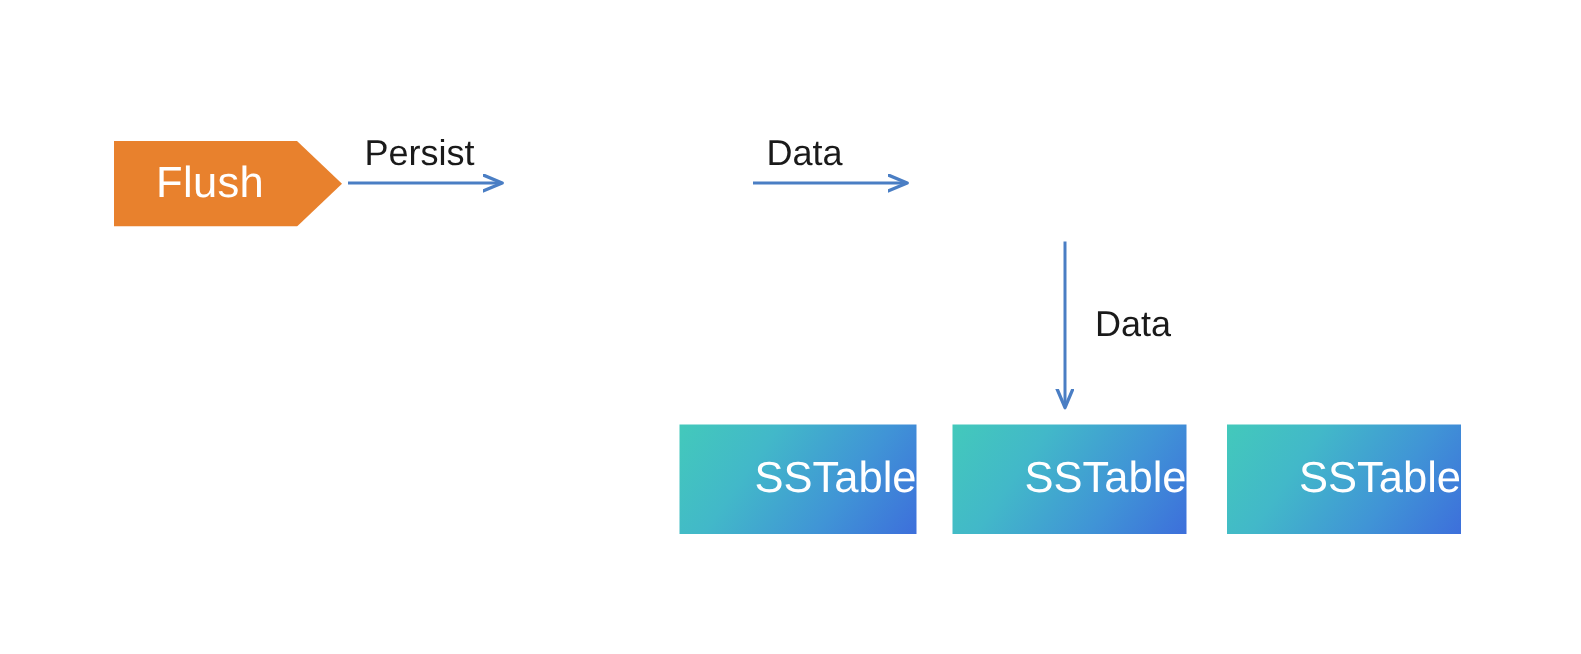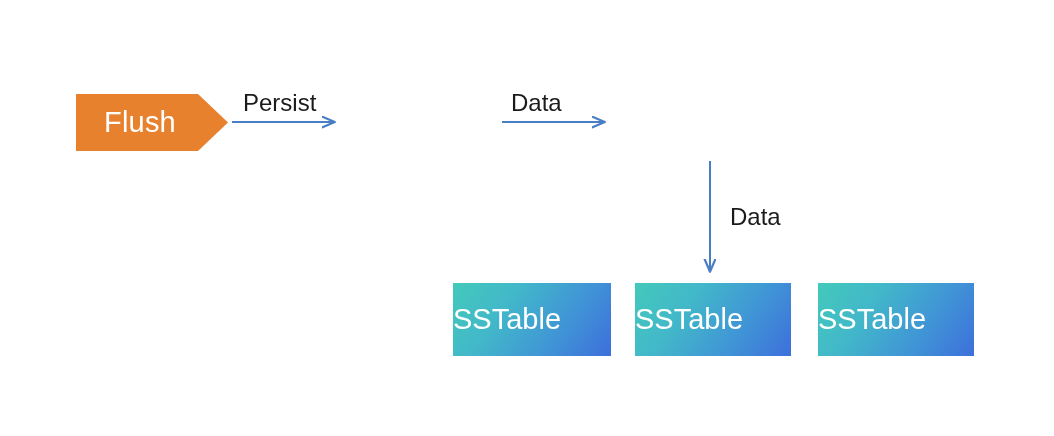--- a/index.html
+++ b/index.html
@@ -42,21 +42,21 @@
     position: absolute;
     inset: 0;
     z-index: 1;
   }
 
   
   .sstable {
     position: absolute;
     display: flex;
     align-items: center;
-    justify-content: flex-start;
+    justify-content: flex-end;
     color: #ffffff;
     font-size: 29px;
     font-weight: 400;
     line-height: 1;
     white-space: nowrap;
     box-sizing: border-box;
   }
 
   
   .edge-label {

